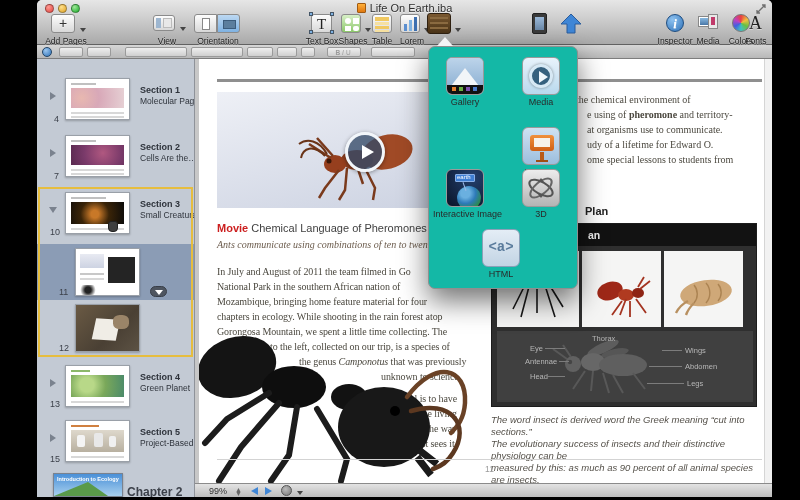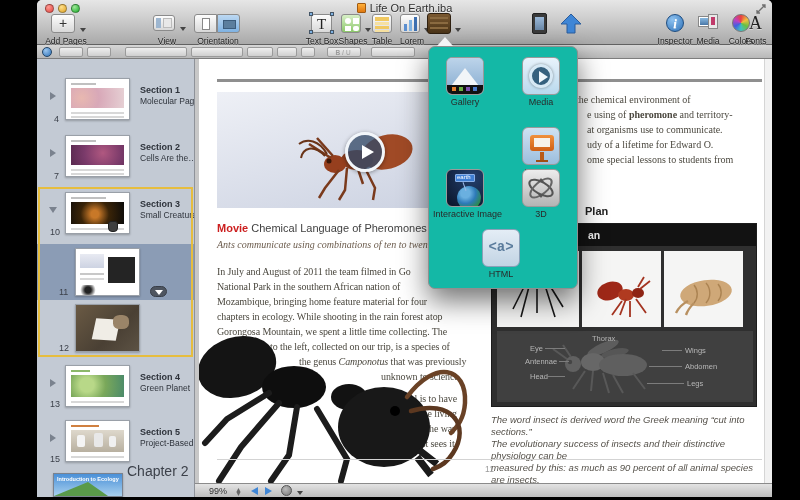--- a/index.html
+++ b/index.html
@@ -318,21 +318,21 @@
       <span class="capline" style="top:35px"></span>
     </div>
     <span class="pnum" style="left:13px;top:395px">15</span>
     <div class="slabel" style="left:103px;top:368px"><b>Section 5</b><span>Project-Based…</span></div>
 
     <div class="thumb" style="left:16px;top:414px;width:70px;height:24px;border:1px solid #7a828e">
       <i style="position:absolute;left:0;top:0;width:100%;height:100%;background:linear-gradient(#4a90d8,#a8d0ee);display:block"></i>
       <i style="position:absolute;left:0;bottom:0;width:0;height:0;border-left:34px solid transparent;border-right:20px solid transparent;border-bottom:14px solid #5a9a4a;display:block"></i>
       <span style="position:absolute;left:3px;top:2px;font-size:5.5px;font-weight:bold;color:#fff">Introduction to Ecology</span>
     </div>
-    <span class="pnum" style="left:90px;top:404px;font-weight:normal;font-size:14px">Chapter 2</span>
+    <span class="pnum" style="left:90px;top:426px;font-weight:bold;font-size:12px">Chapter 2</span>
   </div>
 
   <div id="page">
     <div id="toprule"></div>
 
     <div id="video">
       <svg width="150" height="90" viewBox="0 0 150 90" style="position:absolute;right:2px;bottom:4px">
         <ellipse cx="108" cy="38" rx="26" ry="17" fill="#a04a26" transform="rotate(-14 108 38)"></ellipse>
         <ellipse cx="78" cy="46" rx="16" ry="10" fill="#8a3e20"></ellipse>
         <ellipse cx="56" cy="50" rx="11" ry="9" fill="#963f1e"></ellipse>

